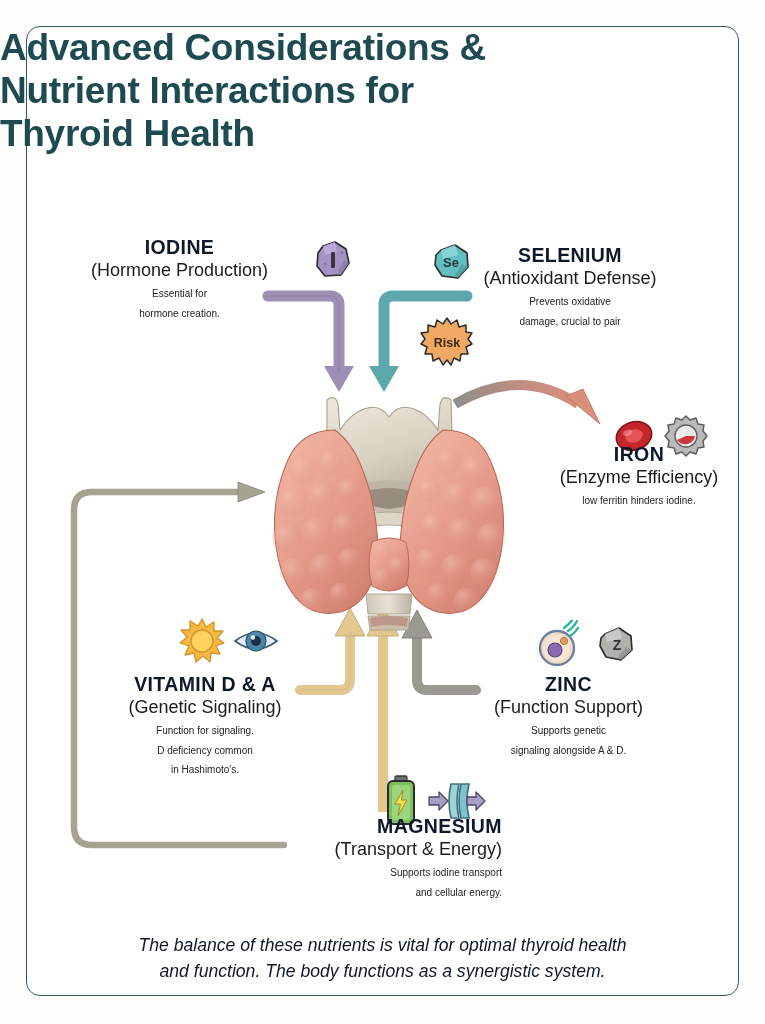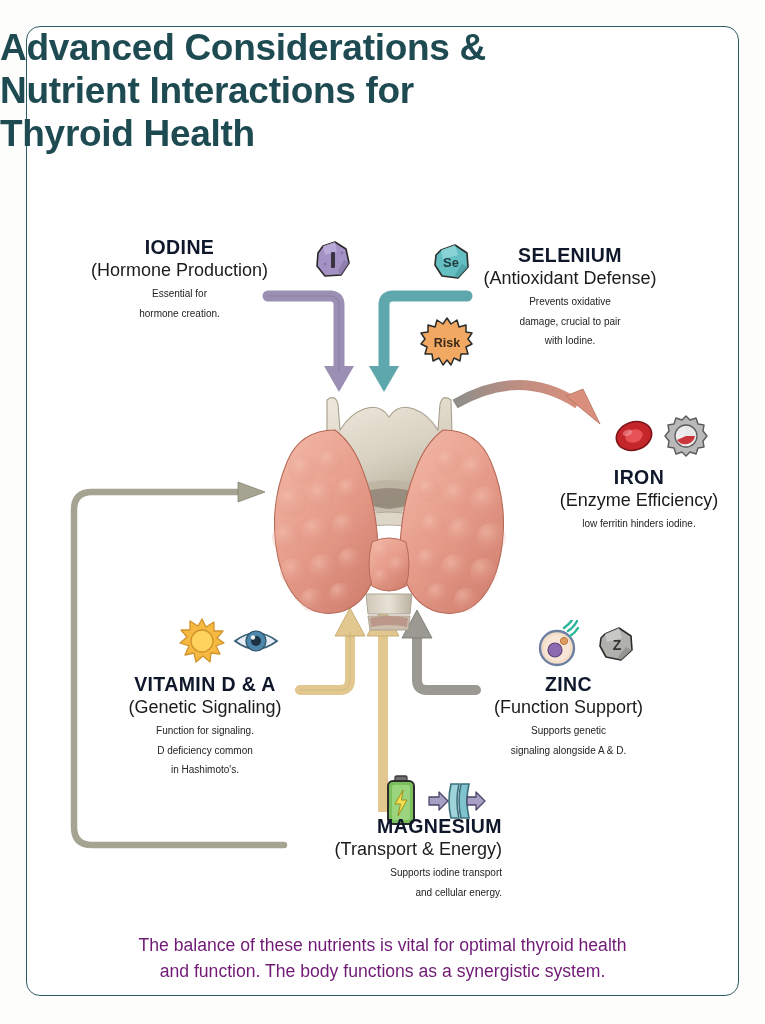--- a/index.html
+++ b/index.html
@@ -58,44 +58,45 @@
   .nut-desc {
     color: #232323;
     font-size: 10px;
     line-height: 19.5px;
     margin-top: 3px;
   }
   .c { text-align: center; }
 
   #b-iodine   { left: 72px;  top: 236px; width: 215px; }
   #b-selenium { left: 455px; top: 236px; width: 230px; margin-top: 8px; }
-  #b-iron     { left: 530px; top: 466px; width: 218px; }
+  #b-iron     { left: 530px; top: 443px; width: 218px; }
   #b-vitamin  { left: 100px; top: 673px; width: 210px; }
   #b-zinc     { left: 456px; top: 673px; width: 225px; }
   #b-magnes   { left: 282px; top: 815px; width: 220px; text-align: right; }
 
   
   .icons { position: absolute; display: flex; align-items: center; gap: 8px; margin-left: 24px; }
   #ic-iodine   { left: 287px; top: 238px; }
   #ic-selenium { left: 406px; top: 240px; }
   #ic-risk     { left: 396px; top: 316px; align-items: flex-end; }
   #ic-iron     { left: 588px; top: 414px; }
   #ic-vitamin  { left: 155px; top: 618px; }
   #ic-zinc     { left: 510px; top: 620px; }
   #ic-magnes   { left: 358px; top: 775px; }
 
   
   #footer {
     position: absolute;
     left: 56px; top: 932px;
     width: 653px;
     text-align: center;
-    color: #701a75;
+    color: #0f172a;
     font-size: 17.6px;
     line-height: 26px;
+    font-style: italic;
   }
 </style>
 </head>
 <body>
 
 <div id="page">
 
   <div id="frame"></div>
 
   <div id="title">
@@ -341,21 +342,20 @@
       <div>hormone creation.</div>
     </div>
   </div>
 
   <div class="block c" id="b-selenium">
     <div class="nut-name">SELENIUM</div>
     <div class="nut-sub">(Antioxidant Defense)</div>
     <div class="nut-desc">
       <div>Prevents oxidative</div>
       <div>damage, crucial to pair</div>
-      <div>with Iodine.</div>
     </div>
   </div>
 
   <div class="block c" id="b-iron">
     <div class="nut-name">IRON</div>
     <div class="nut-sub">(Enzyme Efficiency)</div>
     <div class="nut-desc">
       <div>low ferritin hinders iodine.</div>
     </div>
   </div>

